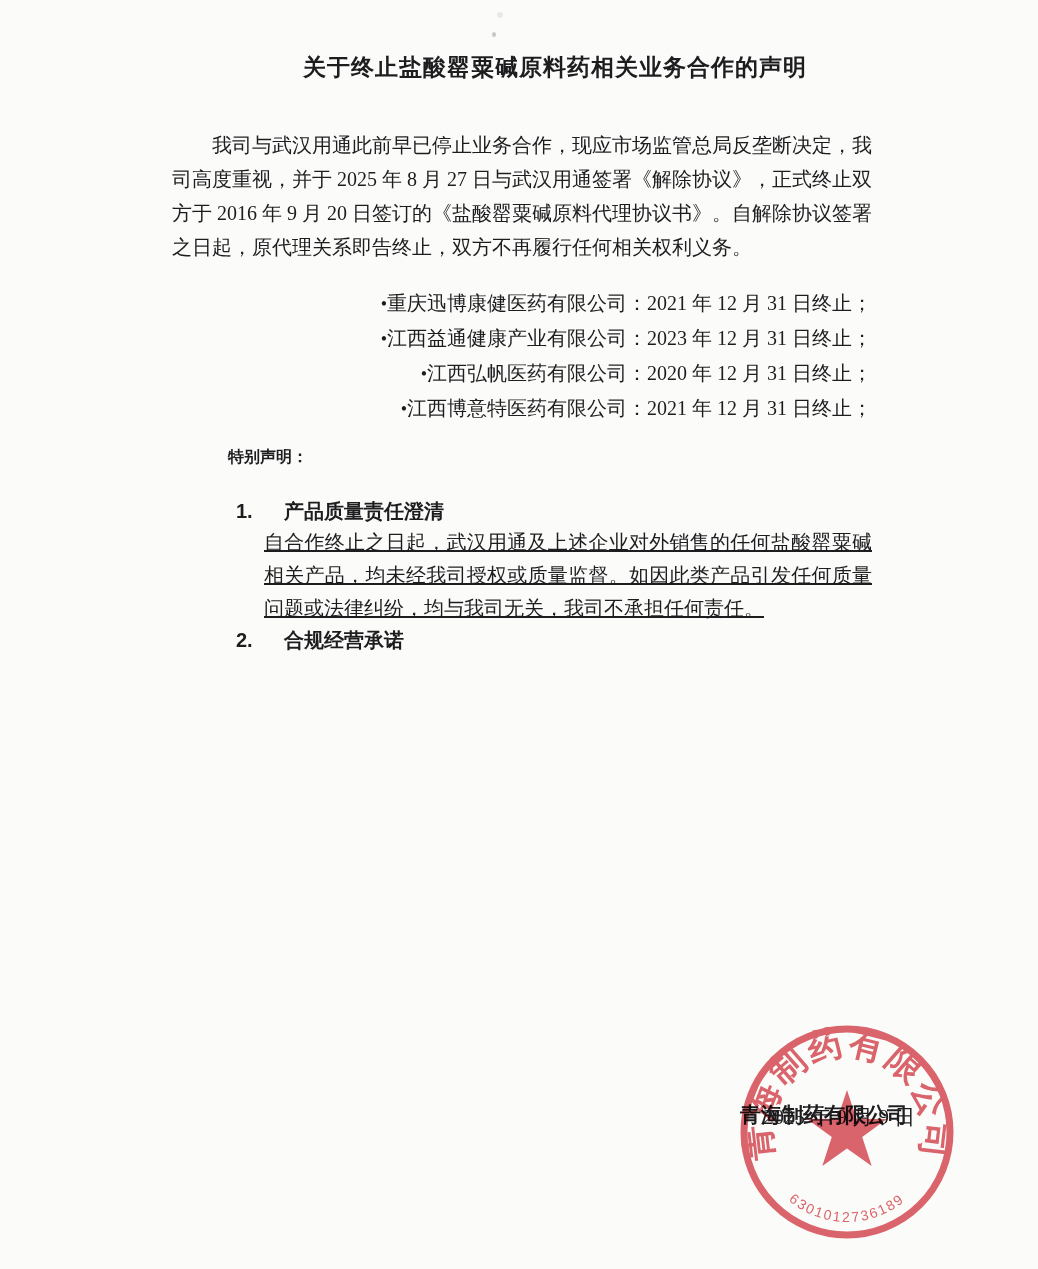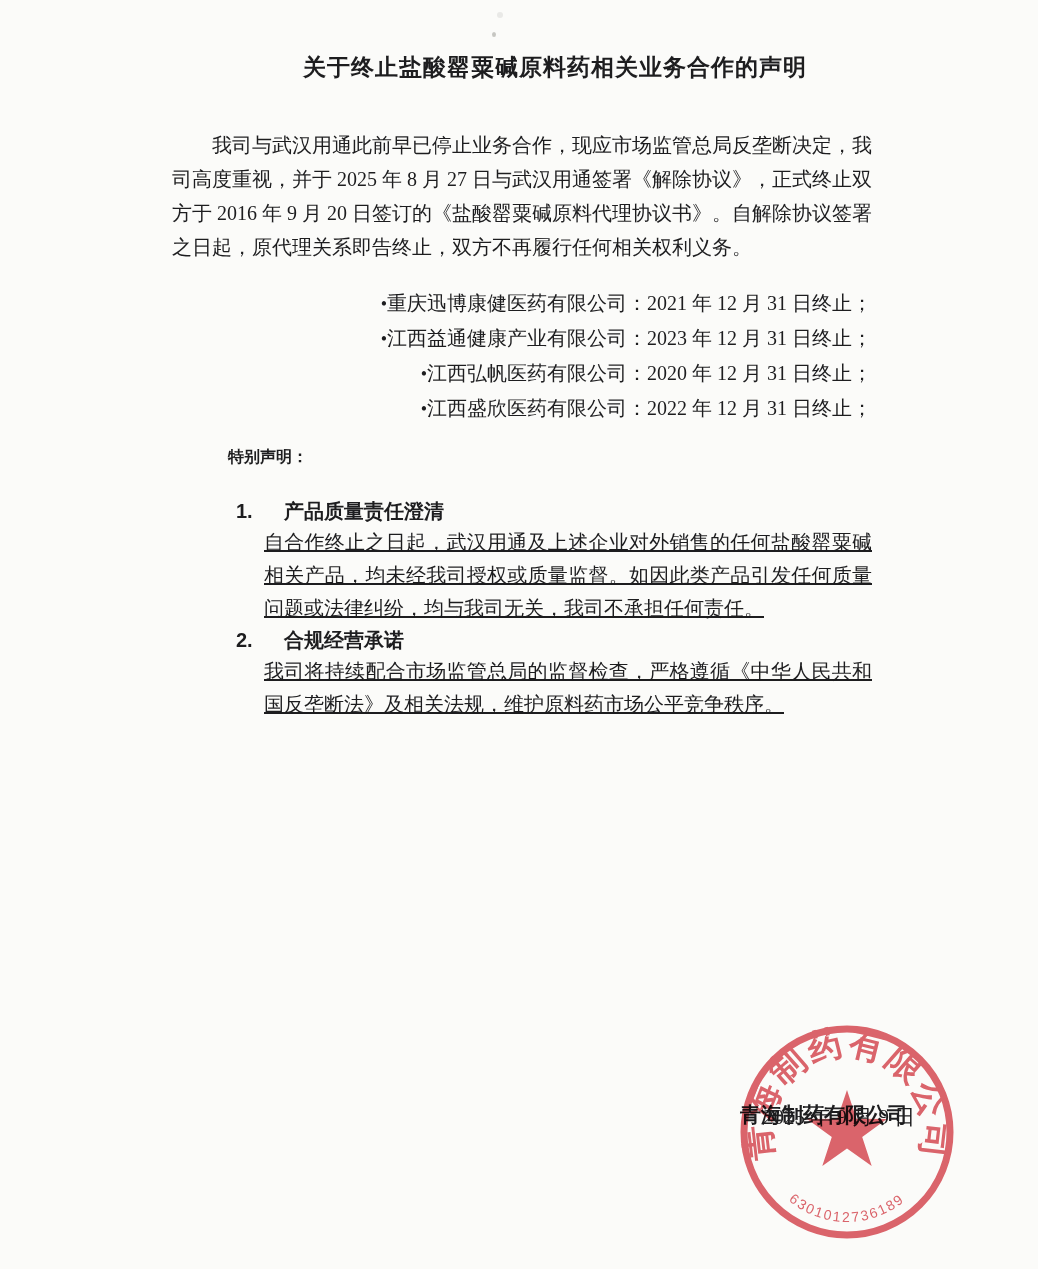--- a/index.html
+++ b/index.html
@@ -105,35 +105,34 @@
       <li class="bullet-item">
         <span class="dot">•</span><span>重庆迅博康健医药有限公司：2021 年 12 月 31 日终止；</span>
       </li>
       <li class="bullet-item">
         <span class="dot">•</span><span>江西益通健康产业有限公司：2023 年 12 月 31 日终止；</span>
       </li>
       <li class="bullet-item">
         <span class="dot">•</span><span>江西弘帆医药有限公司：2020 年 12 月 31 日终止；</span>
       </li>
       <li class="bullet-item">
-        <span class="dot">•</span><span>江西盛欣医药有限公司：2022 年 12 月 31 日终止；</span>
+        <span class="dot">•</span><span>江西博意特医药有限公司：2021 年 12 月 31 日终止；</span>
       </li>
     </ul>
 
     <div class="special-heading">特别声明：</div>
 
     <div class="item-head">
       <span class="num">1.</span><span>产品质量责任澄清</span>
     </div>
     <p class="item-body">自合作终止之日起，武汉用通及上述企业对外销售的任何盐酸罂粟碱相关产品，均未经我司授权或质量监督。如因此类产品引发任何质量问题或法律纠纷，均与我司无关，我司不承担任何责任。</p>
 
     <div class="item-head second">
       <span class="num">2.</span><span>合规经营承诺</span>
     </div>
-    <p class="item-body">我司将持续配合市场监管总局的监督检查，严格遵循《中华人民共和国反垄断法》及相关法规，维护原料药市场公平竞争秩序。</p>
   </div>
 
   <div class="sig-company">青海制药有限公司</div>
   <div class="sig-date">2025 年 9 月 9 日</div>
 
   <svg class="seal" viewBox="0 0 228 228" xmlns="http://www.w3.org/2000/svg">
     <circle cx="114" cy="114" r="103" fill="none" stroke-width="7" stroke="#d63e48"></circle>
     <polygon points="114,72 123.4,100.7 153.9,101 129.2,118.9 138.7,148 114,130.5 89.3,148 98.8,118.9 74.1,101 104.3,100.7" fill="#d63e48"></polygon>
     <path id="sealArcTop" d="M 42.6 142.8 A 77 77 0 1 1 185.4 142.8" fill="none"></path>
     <path id="sealArcBottom" d="M 37.7 161.7 A 90 90 0 0 0 190.3 161.7" fill="none"></path>

